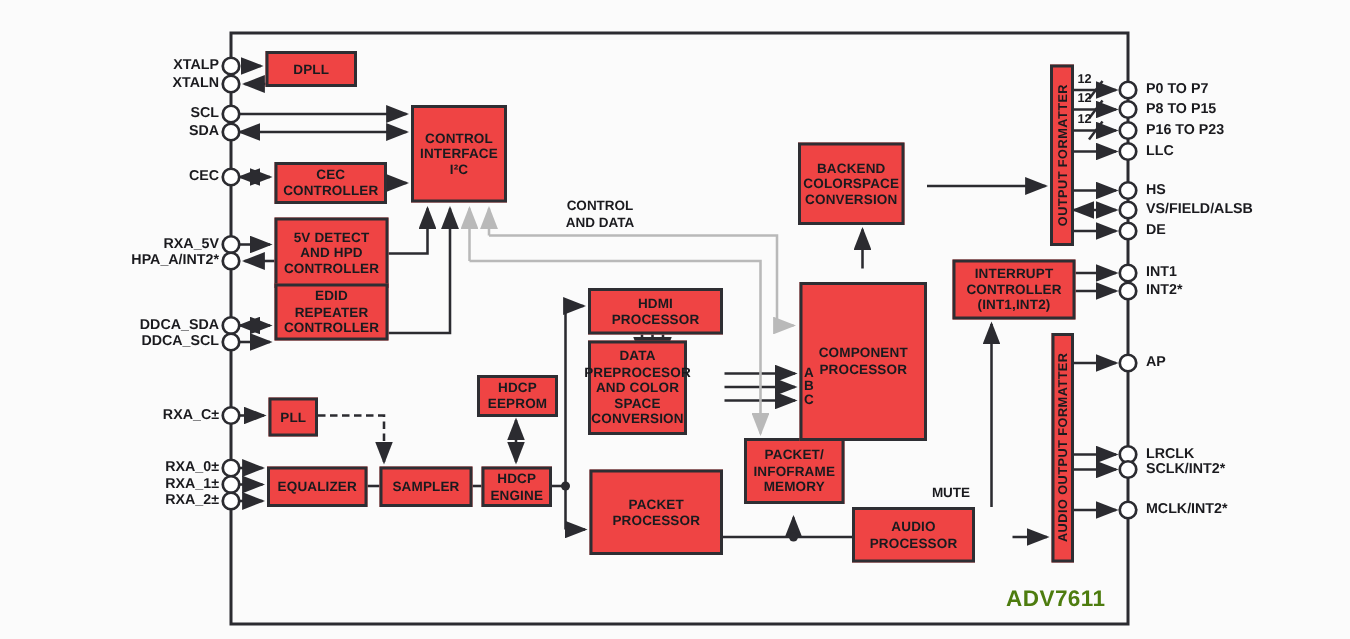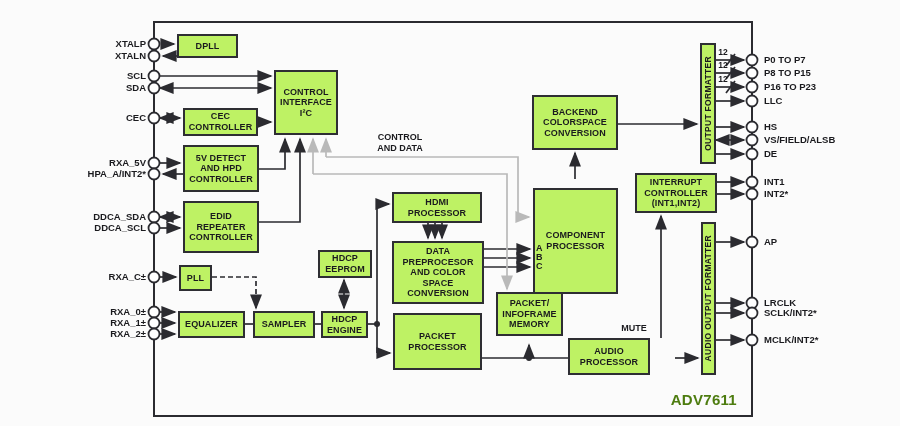--- a/index.html
+++ b/index.html
@@ -3,21 +3,21 @@
 <meta charset="utf-8">
 <style>
   html,body { margin:0; padding:0; background:#f6f6f6; }
   .stage {
     position:relative; width:900px; height:426px; overflow:hidden;
     background:#fbfbfb; font-family:"Liberation Sans", sans-serif;
   }
   .wires { position:absolute; left:0; top:0; }
   .box {
     position:absolute; box-sizing:border-box;
-    border:2px solid #2e2e33; background:#bef264;
+    border:2px solid #2e2e33; background:#ef4444;
     display:flex; align-items:center; justify-content:center;
     text-align:center; font-weight:bold; font-size:9px; line-height:1.18;
     color:#1a1a1e; white-space:pre-line; letter-spacing:0.1px;
   }
   .vtext {
     writing-mode: vertical-rl; transform: rotate(180deg);
     font-size:8.5px; letter-spacing:0.3px; white-space:nowrap;
   }
   .plabel {
     position:absolute; font-weight:bold; font-size:9.5px; color:#1a1a1e;
@@ -168,45 +168,45 @@
 
   <div class="box" style="left:177px;top:34px;width:61px;height:24px">DPLL</div>
   <div class="box" style="left:183px;top:108px;width:75px;height:28px">CEC
 CONTROLLER</div>
   <div class="box" style="left:274px;top:70px;width:64px;height:65px">CONTROL
 INTERFACE
 I²C</div>
   <div class="box" style="left:183px;top:145px;width:76px;height:47px">5V DETECT
 AND HPD
 CONTROLLER</div>
-  <div class="box" style="left:183px;top:201px;width:76px;height:52px">EDID
+  <div class="box" style="left:183px;top:189px;width:76px;height:38px">EDID
 REPEATER
 CONTROLLER</div>
   <div class="box" style="left:179px;top:265px;width:33px;height:26px">PLL</div>
   <div class="box" style="left:178px;top:311px;width:67px;height:27px">EQUALIZER</div>
   <div class="box" style="left:253px;top:311px;width:62px;height:27px">SAMPLER</div>
   <div class="box" style="left:321px;top:311px;width:47px;height:27px">HDCP
 ENGINE</div>
   <div class="box" style="left:318px;top:250px;width:54px;height:28px">HDCP
 EEPROM</div>
   <div class="box" style="left:392px;top:192px;width:90px;height:31px">HDMI
 PROCESSOR</div>
-  <div class="box" style="left:392px;top:241px;width:92px;height:63px">DATA
+  <div class="box" style="left:392px;top:227px;width:66px;height:63px">DATA
 PREPROCESOR
 AND COLOR
 SPACE
 CONVERSION</div>
   <div class="box" style="left:393px;top:313px;width:89px;height:57px">PACKET
 PROCESSOR</div>
   <div class="box" style="left:496px;top:292px;width:67px;height:44px">PACKET/
 INFOFRAME
 MEMORY</div>
   <div class="box" style="left:533px;top:188px;width:85px;height:106px">COMPONENT
 PROCESSOR</div>
-  <div class="box" style="left:532px;top:95px;width:86px;height:55px">BACKEND
+  <div class="box" style="left:532px;top:95px;width:71px;height:55px">BACKEND
 COLORSPACE
 CONVERSION</div>
   <div class="box" style="left:700px;top:43px;width:16px;height:121px">
     <span class="vtext">OUTPUT FORMATTER</span>
   </div>
   <div class="box" style="left:635px;top:173px;width:82px;height:40px">INTERRUPT
 CONTROLLER
 (INT1,INT2)</div>
   <div class="box" style="left:701px;top:222px;width:15px;height:153px">
     <span class="vtext">AUDIO OUTPUT FORMATTER</span>

